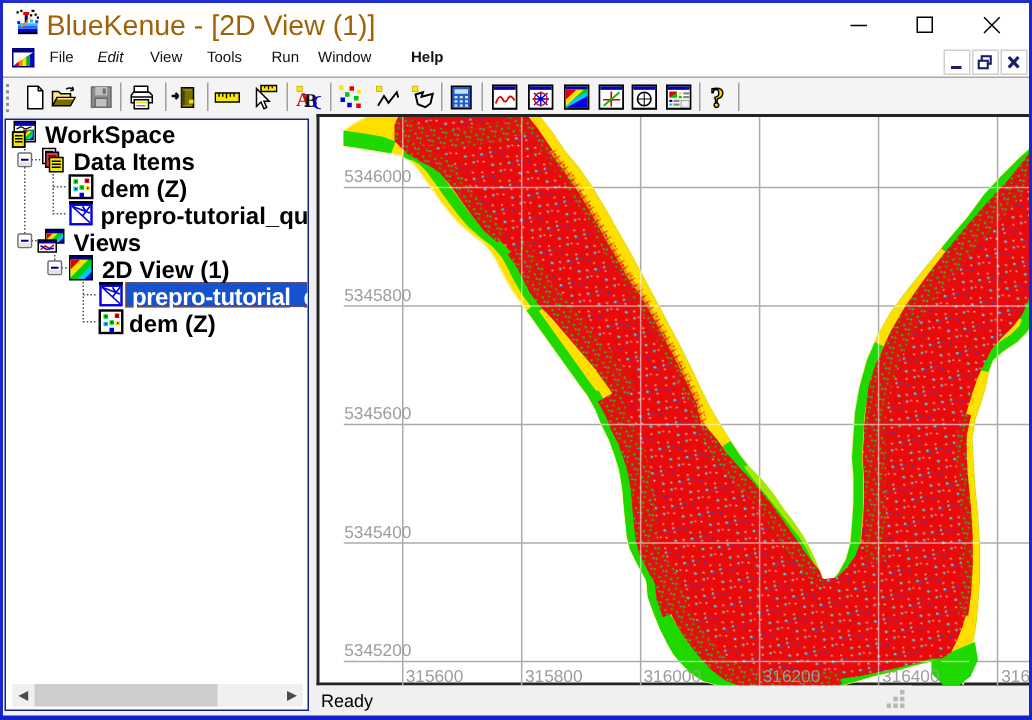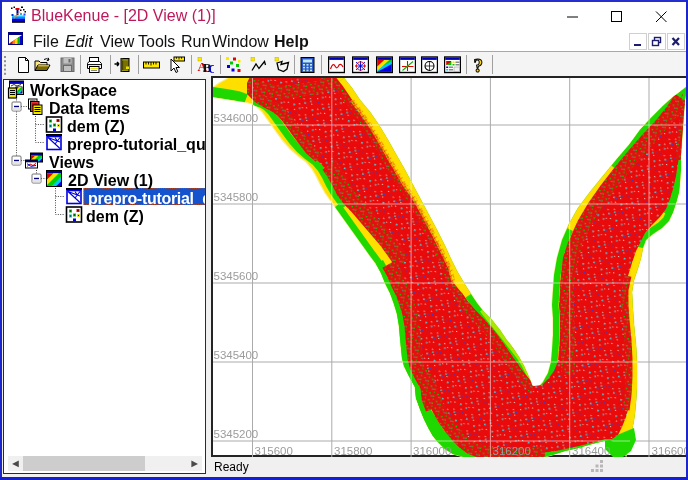--- a/index.html
+++ b/index.html
@@ -4,35 +4,35 @@
 <style>
 * { margin:0; padding:0; box-sizing:border-box; }
 html,body { width:688px; height:480px; overflow:hidden; background:#fff;
   font-family:"Liberation Sans", sans-serif; }
 #win { position:absolute; top:0; left:0; width:688px; height:480px; background:#fff; }
 .abs { position:absolute; }
 #frameTop { top:0; left:0; width:688px; height:2px; background:#2330cf; }
 #frameL { top:0; left:0; width:2px; height:480px; background:#1b27c9; }
 #frameR { top:0; right:0; width:2px; height:480px; background:#1b27c9; }
 #frameB { bottom:0; left:0; width:688px; height:3px; background:#1420cd; }
-#titletext { left:31px; top:7px; font-size:16px; color:#be185d; }
-.menuitem { top:33px; font-size:16px; color:#101010; }
+#titletext { left:31px; top:7px; font-size:19px; color:#a16207; }
+.menuitem { top:33px; font-size:10px; color:#101010; }
 #menusep { top:51px; left:2px; width:684px; height:1px; background:#a8a8a8; }
 #toolbar { top:52px; left:2px; width:684px; height:25px; background:#f4f4f4; }
 .tsep { position:absolute; top:3px; width:1px; height:19px; background:#a0a0a0; }
 .ticon { position:absolute; top:4px; }
 #treepanel { left:3px; top:79px; width:203px; height:395px; background:#fff;
   border:1px solid #16247d; overflow:hidden; }
 .tlabel { position:absolute; font-size:16px; font-weight:bold; color:#000; white-space:nowrap; }
 #hscroll { position:absolute; left:4px; bottom:2px; width:194px; height:15px; background:#f0f0f0; }
 #hthumb { position:absolute; left:15px; top:0; width:122px; height:15px; background:#cdcdcd; }
 .sarrow { position:absolute; top:0px; width:15px; height:15px; font-size:8px; color:#4a4a4a;
   text-align:center; line-height:15px; font-weight:bold; }
 #view { left:211px; top:76px; width:477px; height:381px; background:#fff;
-  border:2px solid #242424; border-right:none; }
+  border:2px solid #242424; border-right:none;padding-left:16px; }
 #status { left:2px; top:457px; width:606px; height:20px; background:#f0f0f0; }
 #ready { position:absolute; left:212px; top:3px; font-size:12px; color:#000; }
 </style>
 </head>
 <body>
 <div id="win">
   <div class="abs" style="left:2px; top:77px; width:684px; height:401px; background:#f0f0f0;"></div>
   <div class="abs" style="left:2px; top:2px; width:684px; height:27px; background:#fff;"></div>
   <div class="abs" id="appicon" style="left:9px; top:6px; width:18px; height:18px;">
     <svg width="18" height="18" viewBox="0 0 18 18">

